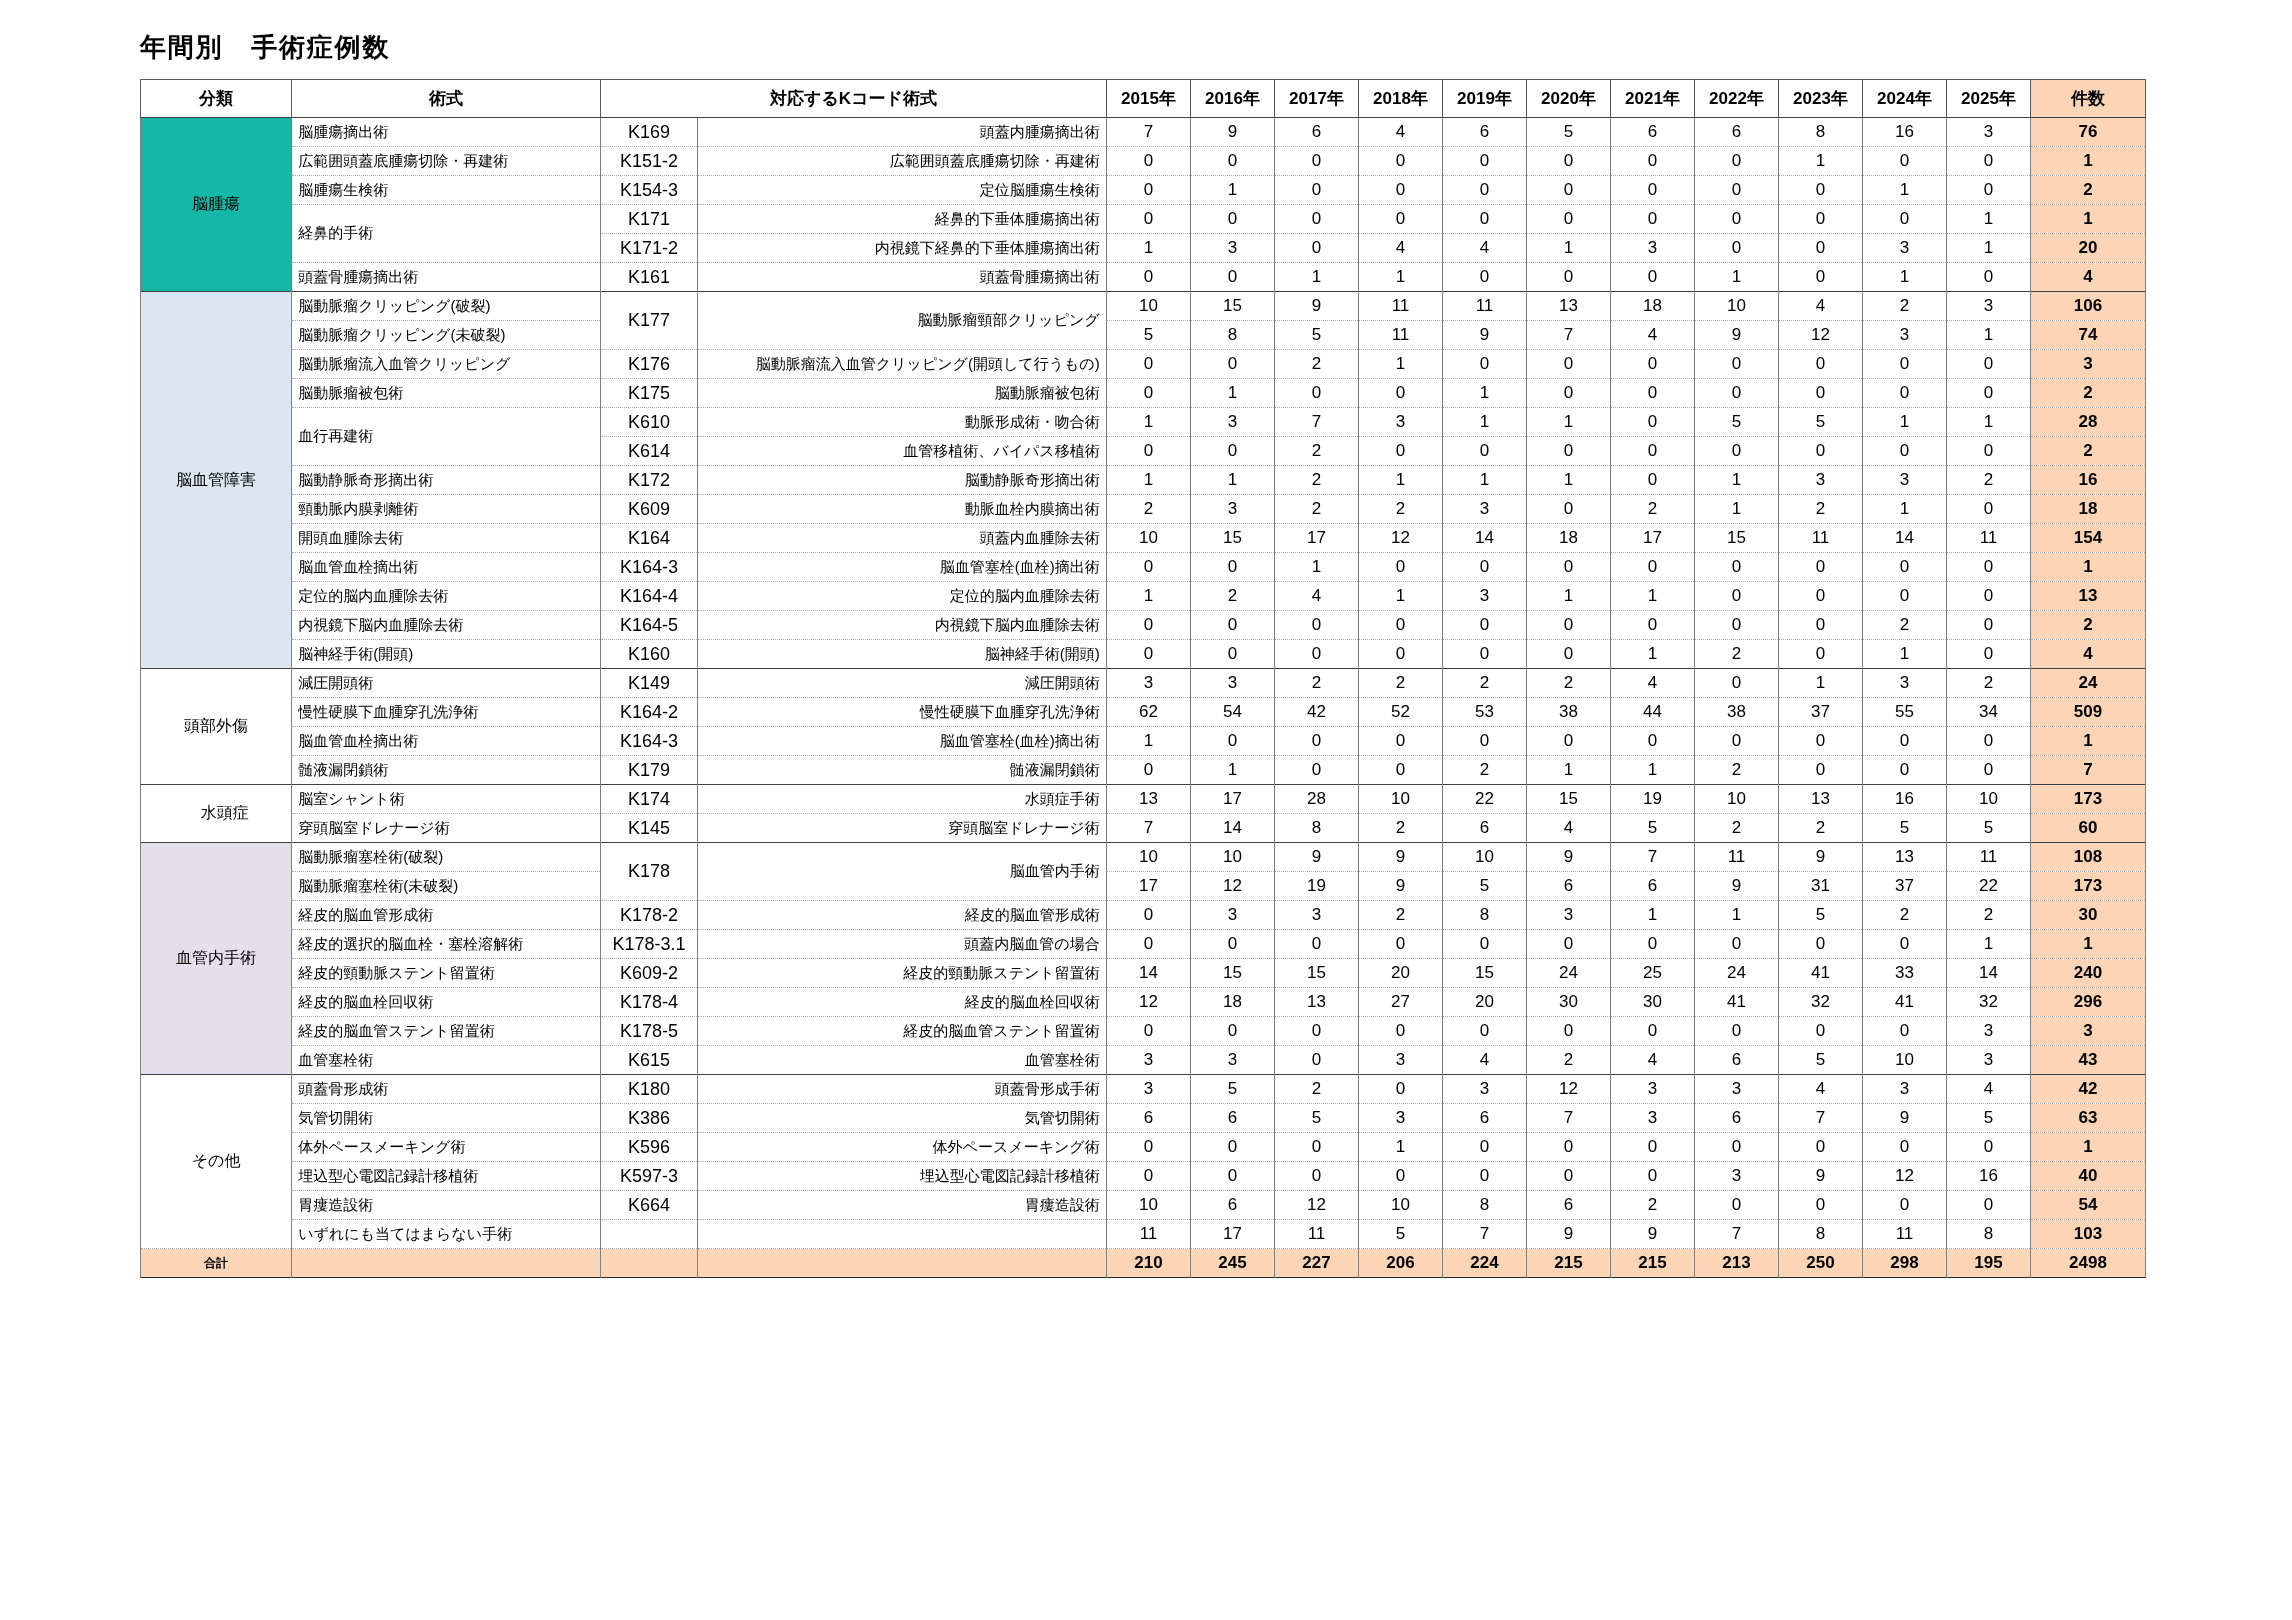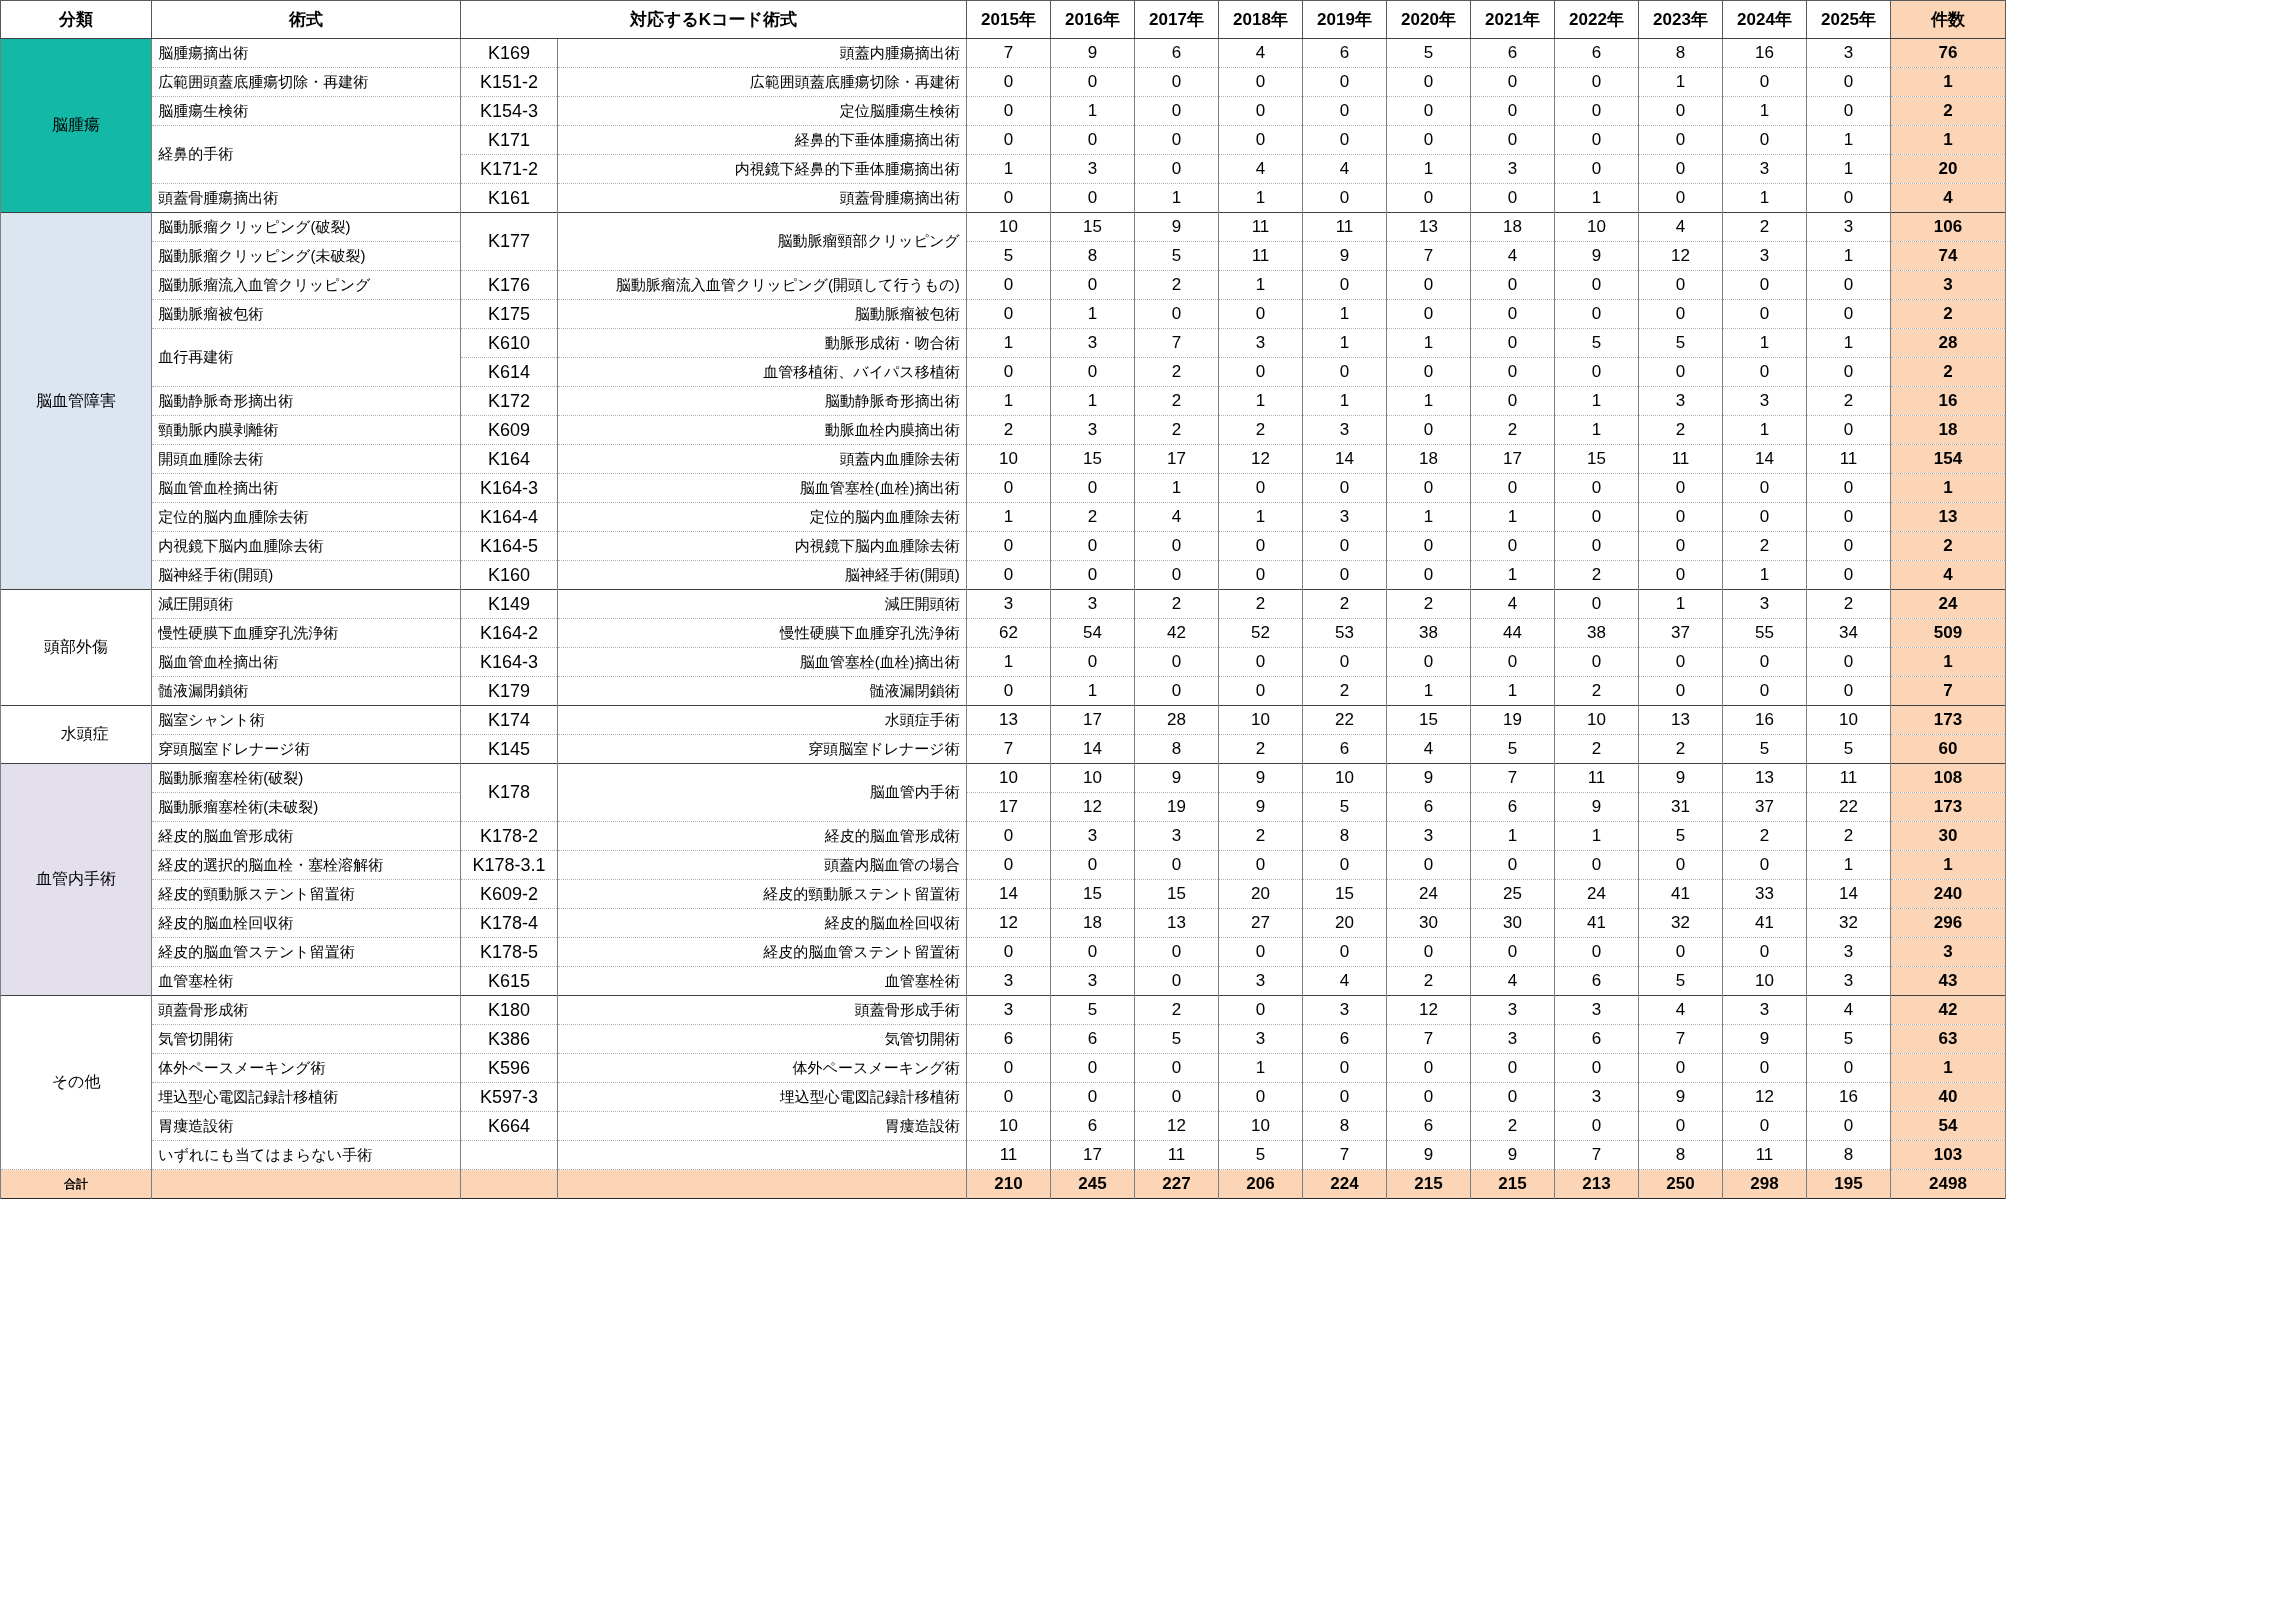--- a/index.html
+++ b/index.html
@@ -8,20 +8,21 @@
     font-family:"Liberation Sans","DejaVu Sans",sans-serif;
     color:#000;
   }
   .page{position:relative;width:2293px;height:1620px;background:#fff;}
   .title{
     font-size:26px;font-weight:bold;letter-spacing:1.8px;
     margin:0;padding:30px 0 14.3px 140px;
   }
   table.tbl{
     border-collapse:collapse;table-layout:fixed;
+    margin-left:140px;
     border:1.8px solid #262626;
   }
   .tbl th,.tbl td{
     box-sizing:border-box;padding:0 6.3px;
     overflow:hidden;white-space:nowrap;
   }
   .tbl thead th{
     height:38px;font-size:17px;font-weight:bold;text-align:center;
     border:0.9px solid #595959;border-bottom:1.8px solid #404040;background:#fff;
   }
@@ -41,20 +42,21 @@
   tfoot td{
     background:#FBD5B5;border-top:1.8px solid #404040;
     height:41px;font-weight:bold;font-size:17px;
   }
   tfoot td.cat{font-size:12px;}
 </style>
 </head>
 <body>
 
 <div class="page">
+  <h1 class="title">年間別　手術症例数</h1>
 
   <table class="tbl">
     <colgroup>
       <col style="width:151px">
       <col style="width:309px">
       <col style="width:97px">
       <col style="width:409px">
       <col style="width:84px">
         <col style="width:84px">
         <col style="width:84px">

